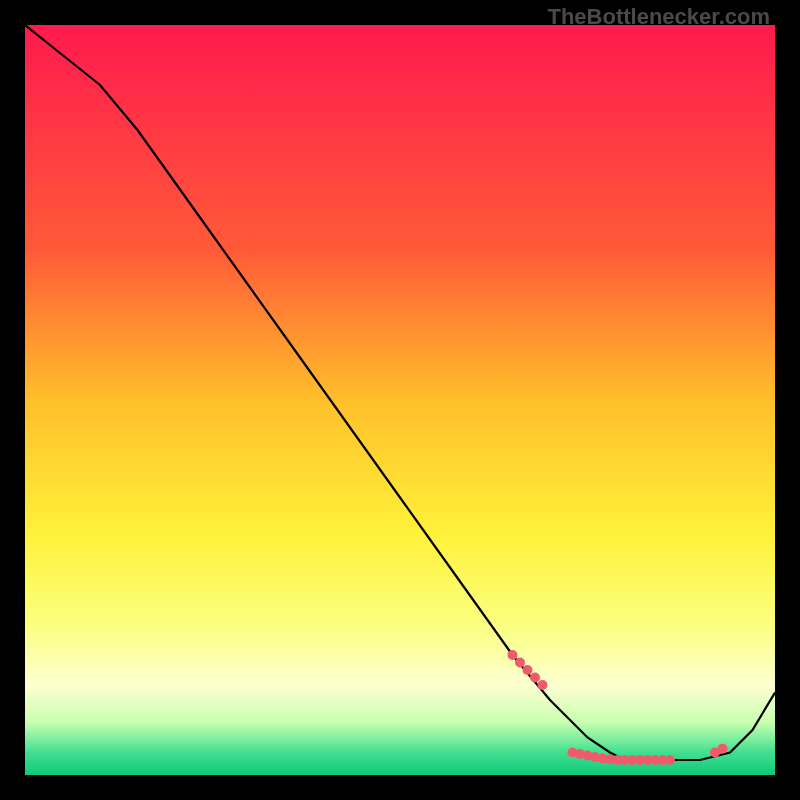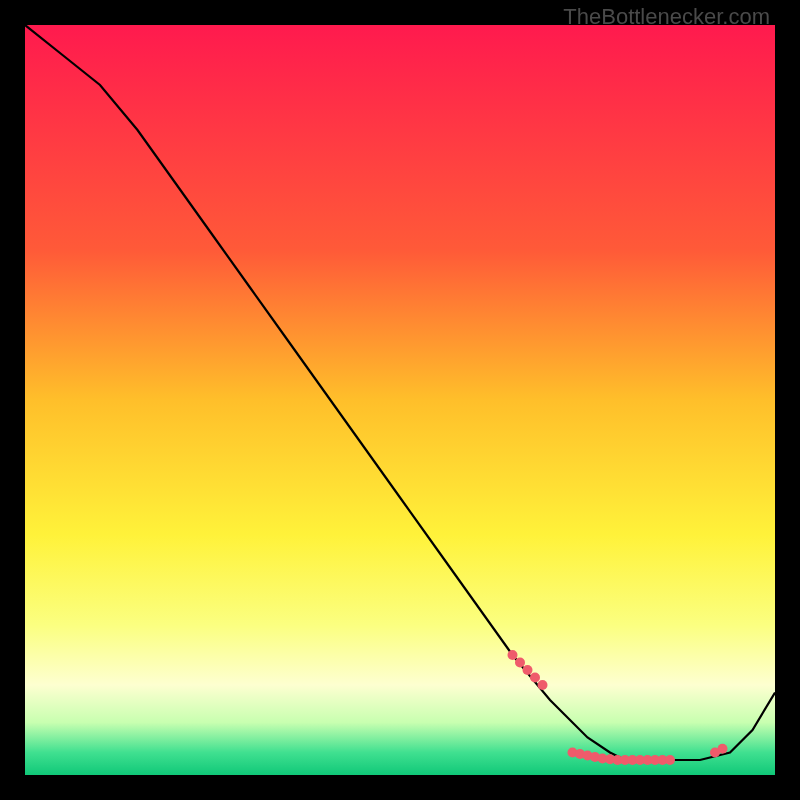--- a/index.html
+++ b/index.html
@@ -25,21 +25,21 @@
     top: 0;
     width: 750px;
     height: 750px;
   }
   .watermark {
     position: absolute;
     top: 4px;
     right: 30px;
     color: #4a4a4a;
     font-size: 22px;
-    font-weight: 400;
+    font-weight: 700;
     user-select: none;
   }
   svg {
     display: block;
   }
 </style>
 </head>
 <body>
 
 <div class="watermark">TheBottlenecker.com</div>

